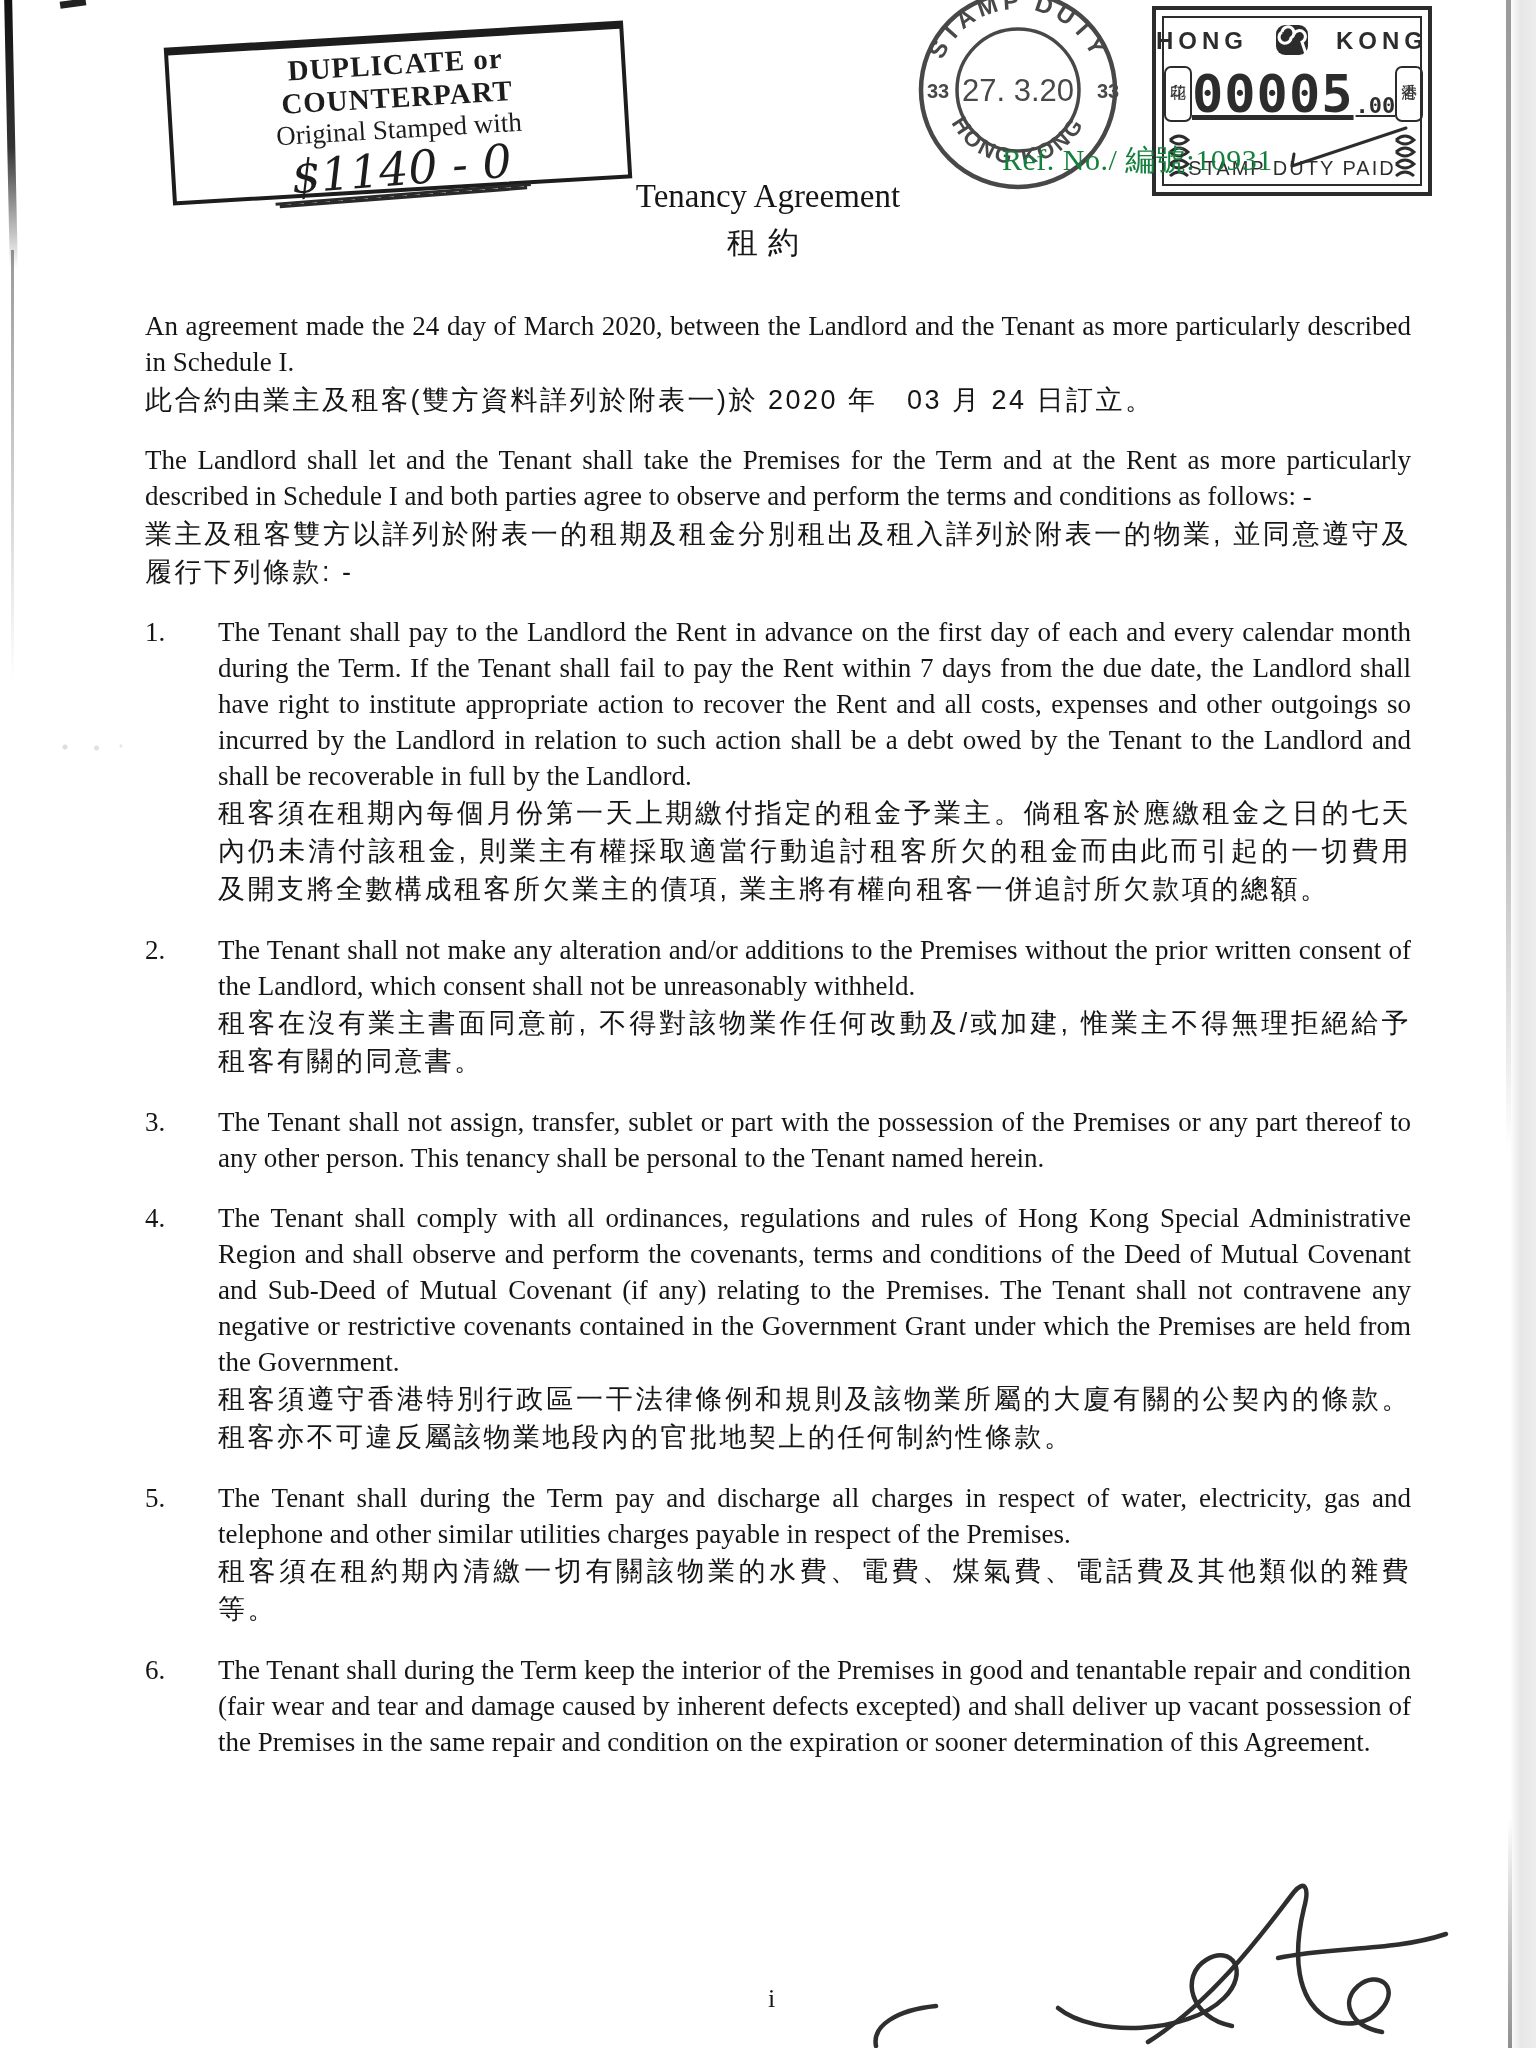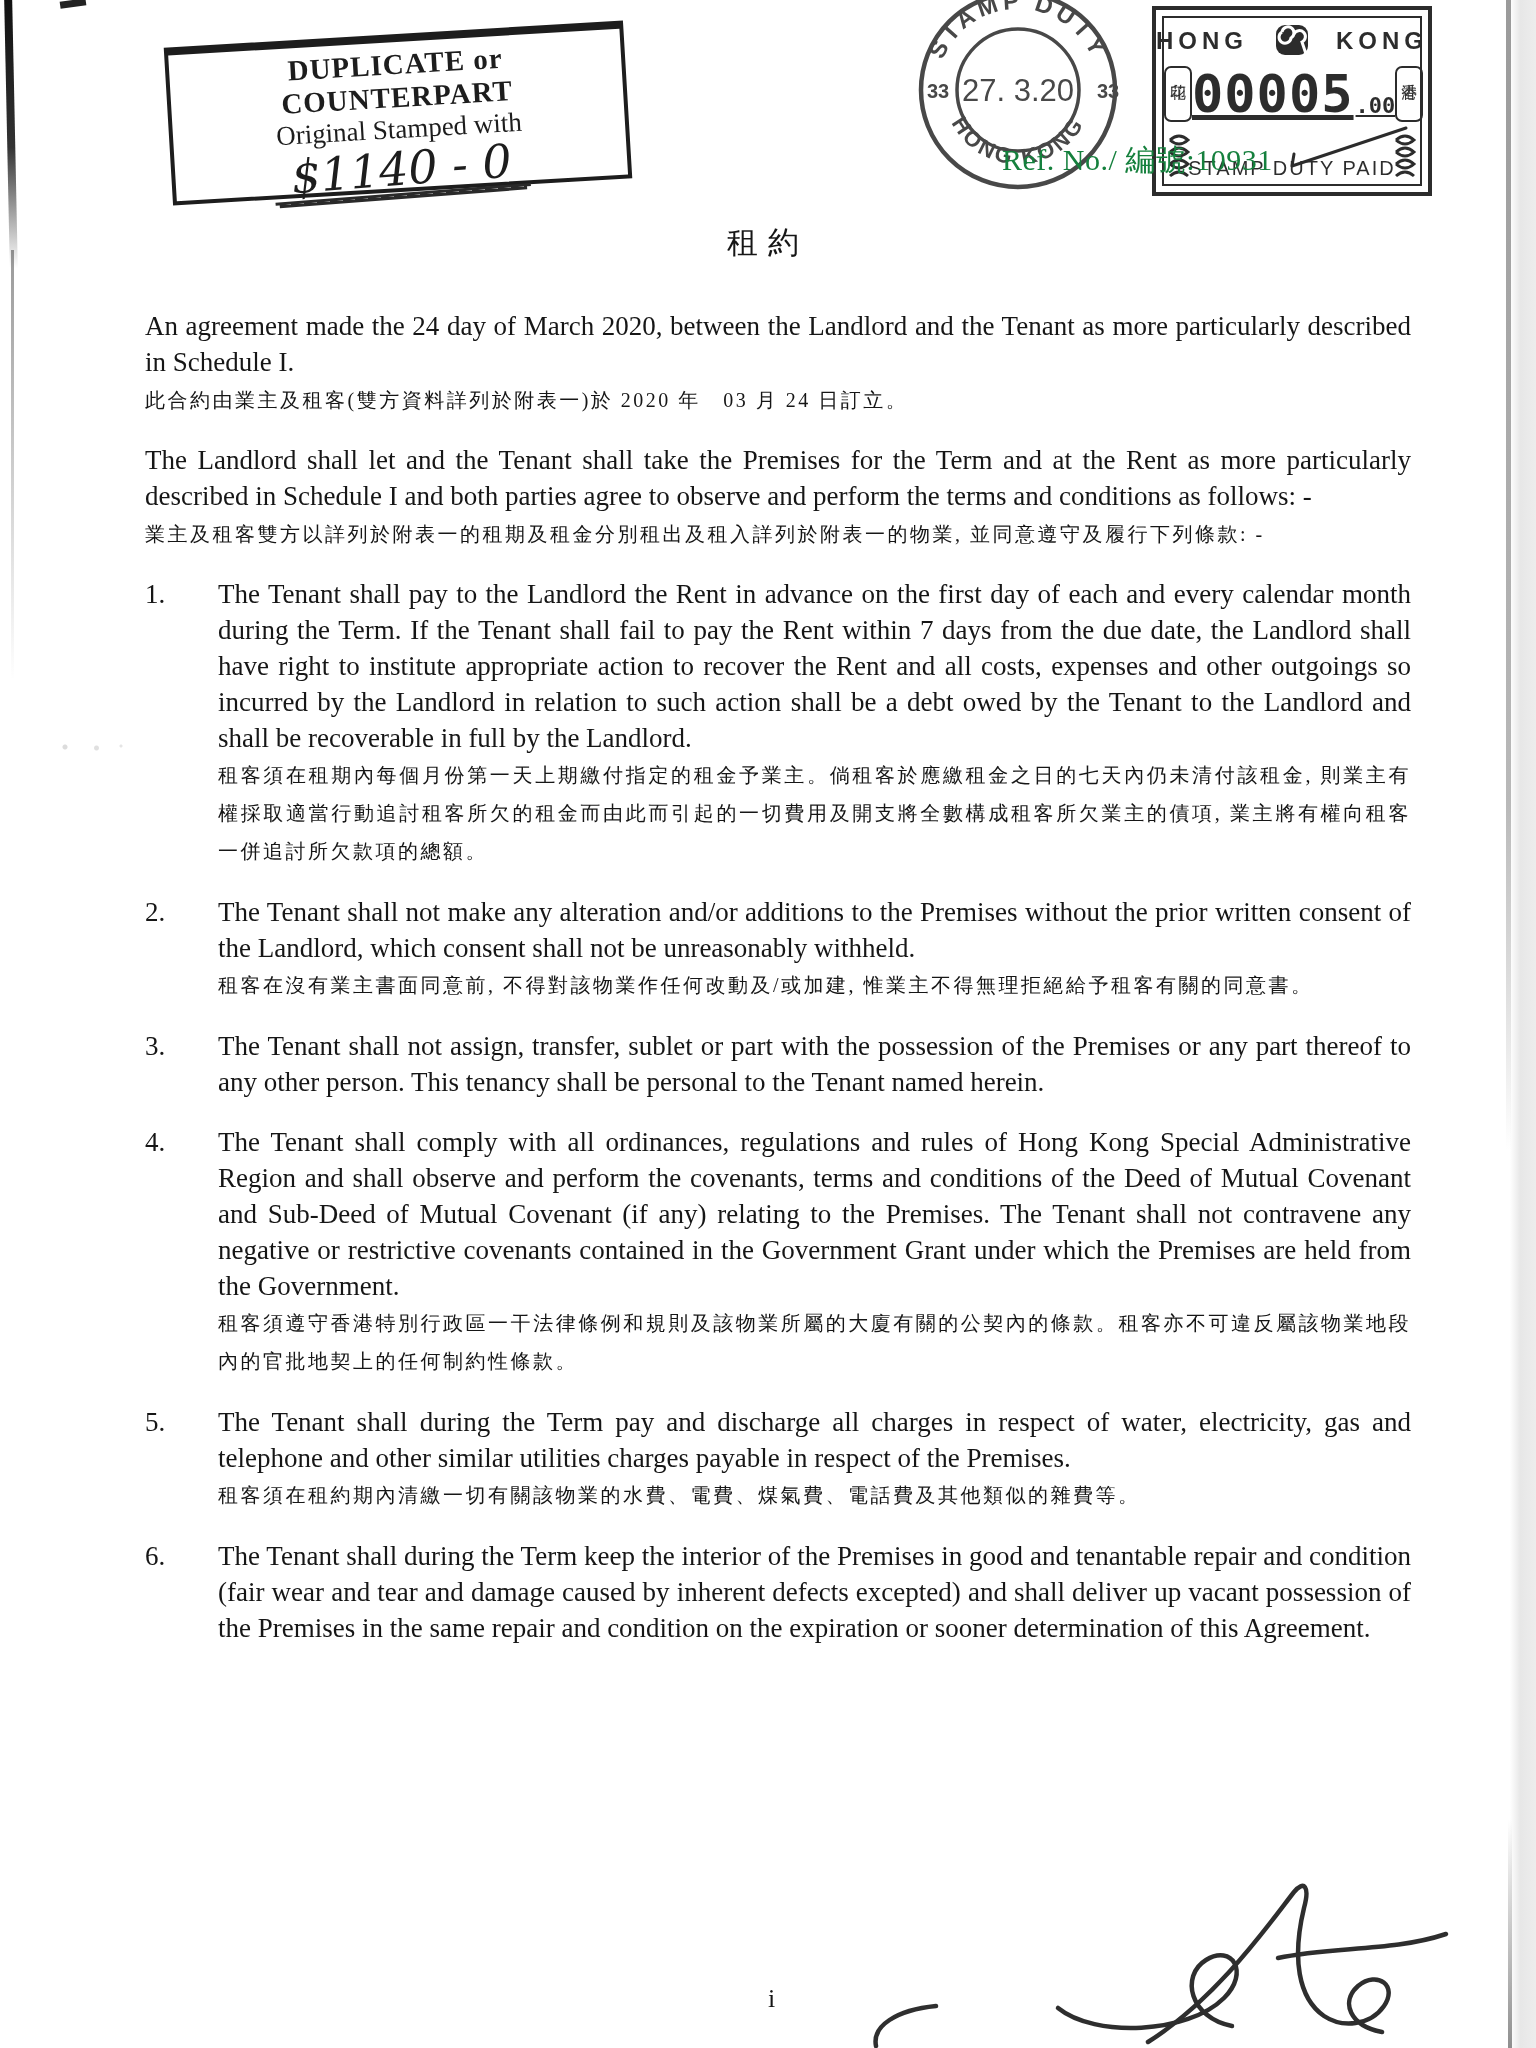--- a/index.html
+++ b/index.html
@@ -66,22 +66,22 @@
   .title-en{position:absolute;left:0;width:100%;top:178px;text-align:center;font-size:33px;}
   .title-zh{position:absolute;left:0;width:100%;top:222px;text-align:center;font-size:31px;letter-spacing:10px;}
 
   
   .content{position:absolute;left:145px;top:308px;width:1266px;}
   .para{margin-bottom:23px;}
   .clause{display:flex;margin-bottom:24px;}
   .clause .num{width:73px;flex:none;font-size:27px;line-height:36px;}
   .clause .body{flex:1;}
   .en{font-size:27px;line-height:36px;text-align:justify;}
-  .zh{font-size:20px;line-height:38px;letter-spacing:2.5px;text-align:justify;
-      font-family:Liberation Serif, serif;}
+  .zh{font-size:27px;line-height:38px;letter-spacing:2.5px;text-align:justify;
+      font-family:Liberation Sans, sans-serif;}
   .para .zh{margin-top:1px;}
 
   .page-num{position:absolute;left:768px;top:1984px;font-size:26px;}
 
   
   .sig-main{position:absolute;left:1040px;top:1876px;}
   .sig-partial{position:absolute;left:856px;top:2002px;}
 </style>
 </head>
 <body>
@@ -150,20 +150,21 @@
       </svg>
       <div class="rs-bottom">STAMP DUTY PAID</div>
     </div>
   </div>
 
   <div class="ref-no">
     <span>Ref. No./</span>
     <span>編號:</span><span>10931</span>
   </div>
 
+  <div class="title-en">Tenancy Agreement</div>
   <div class="title-zh">租約</div>
 
   <div class="content">
 
     <div class="para">
       <div class="en">An agreement made the 24 day of March 2020, between the Landlord and the Tenant as more particularly described in Schedule I.</div>
       <div class="zh">此合約由業主及租客(雙方資料詳列於附表一)於 2020 年　03 月 24 日訂立。</div>
     </div>
 
     <div class="para">

